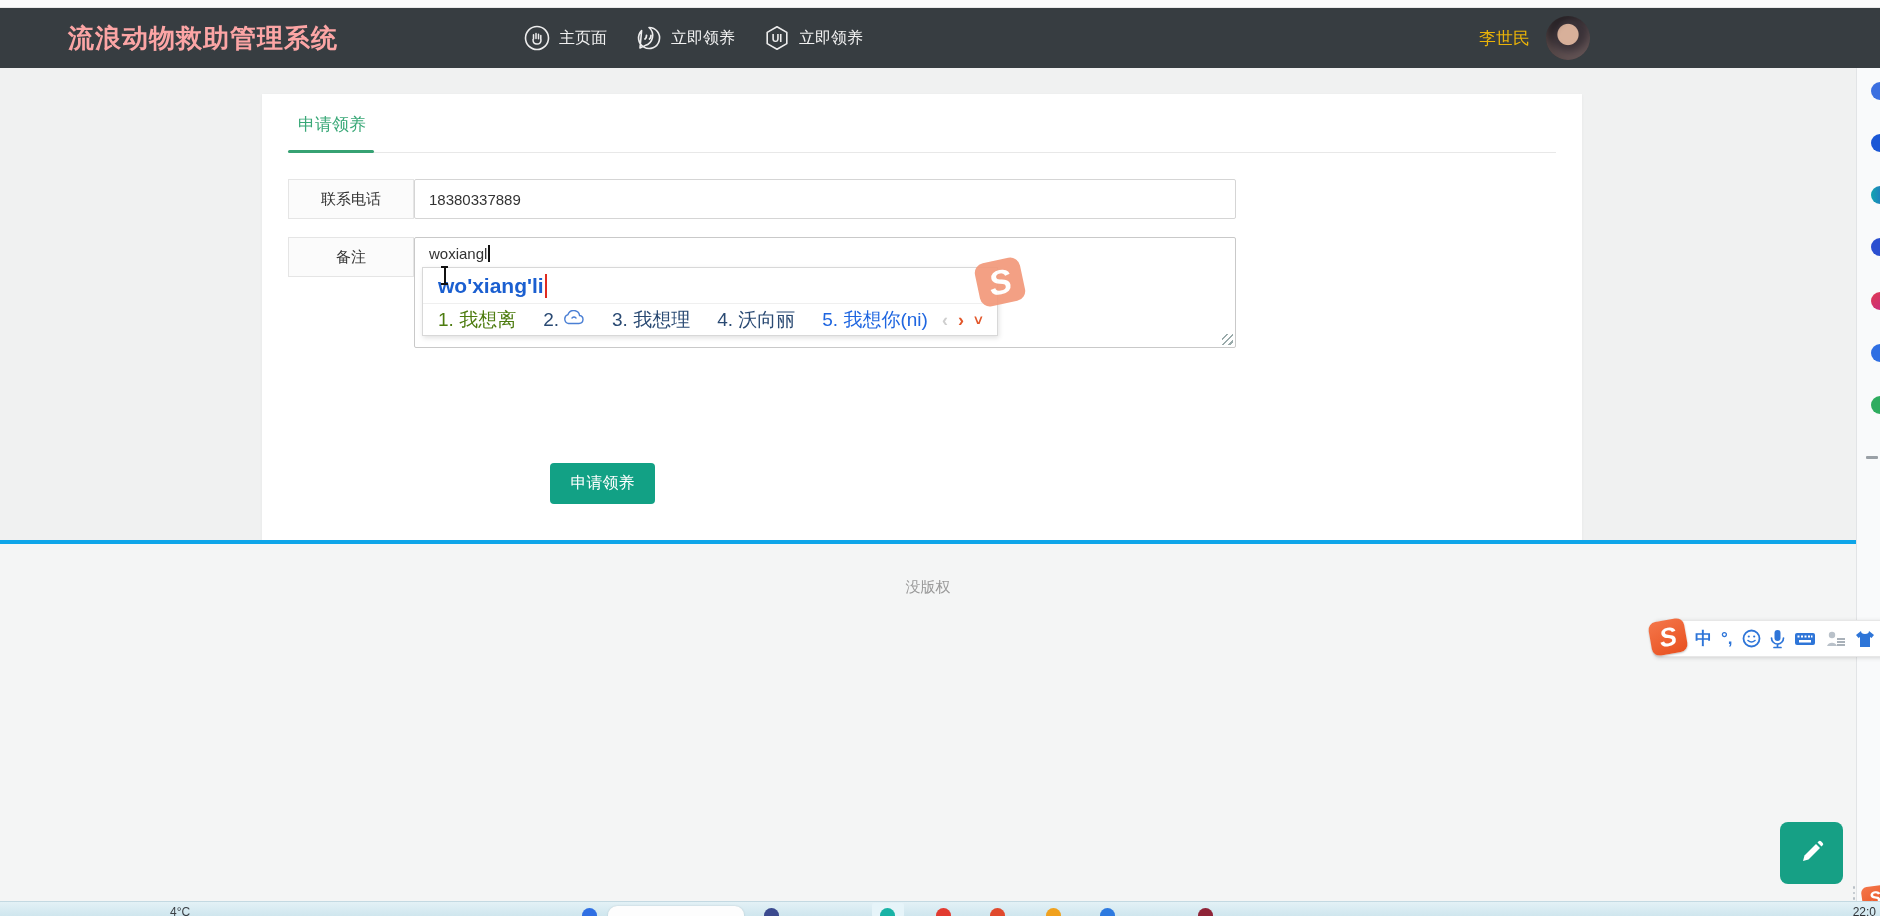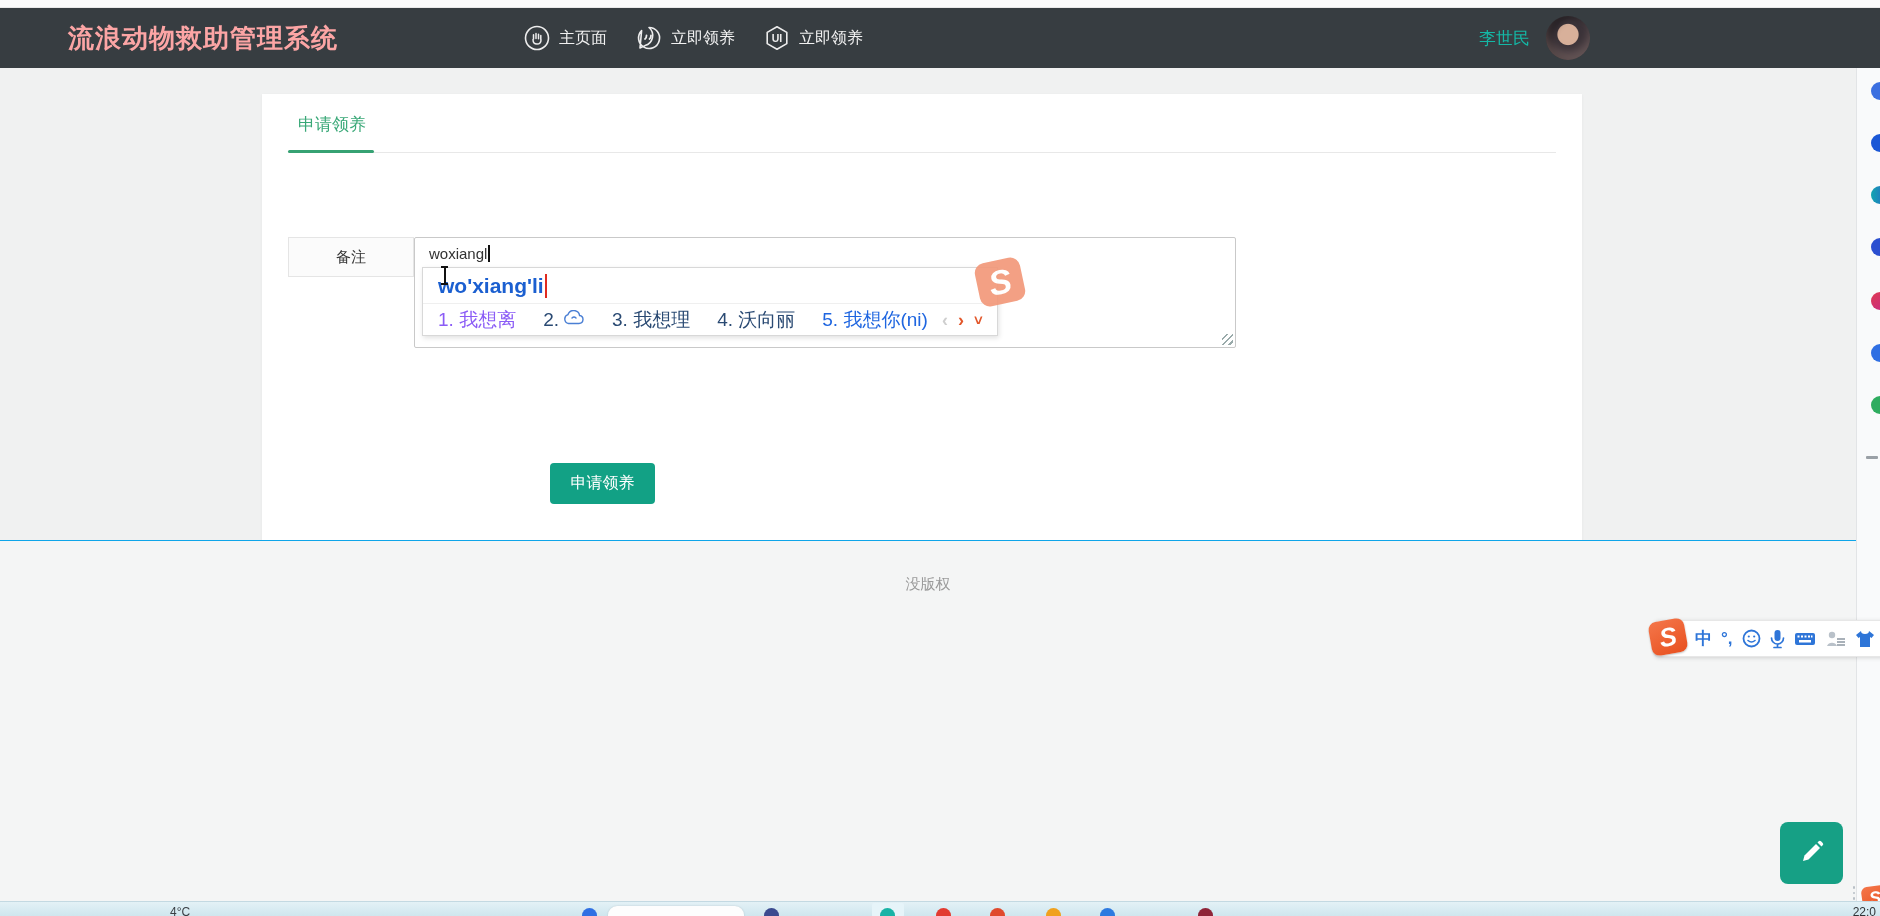--- a/index.html
+++ b/index.html
@@ -9,21 +9,21 @@
   
   .top-strip { position:absolute; left:0; top:0; width:1880px; height:8px; background:#fbfbfb; border-bottom:1px solid #e9e9e9; }
 
   
   .header { position:absolute; left:0; top:8px; width:1880px; height:60px; background:#373d41; display:flex; align-items:center; }
   .header-title { position:absolute; left:68px; top:0; height:60px; display:flex; align-items:center; color:#fca5a5; font-size:26px; font-weight:bold; letter-spacing:1px; }
   .nav { position:absolute; left:524px; top:0; height:60px; display:flex; align-items:center; gap:29px; }
   .nav-item { display:flex; align-items:center; gap:9px; color:#f0f0f0; font-size:16px; cursor:pointer; }
   .nav-item svg { display:block; }
   .user-area { position:absolute; right:290px; top:0; height:60px; display:flex; align-items:center; gap:16px; }
-  .user-name { color:#14b8a6; font-size:17px; }
+  .user-name { color:#eab308; font-size:17px; }
   .avatar { width:44px; height:44px; border-radius:50%;
     background: radial-gradient(circle at 50% 42%, #d8b09a 0 30%, #3a3238 33% 100%);
     box-shadow: inset 0 -8px 10px rgba(180,150,140,.35), inset 6px 2px 6px rgba(0,0,0,.35); }
 
   
   .main-bg { position:absolute; left:0; top:68px; width:1856px; height:472px; background:#f0f1f1; }
   .card { position:absolute; left:262px; top:94px; width:1320px; height:450px; background:#ffffff; box-shadow:0 1px 3px rgba(0,0,0,.05); }
   .tabbar { position:absolute; left:26px; top:0; right:26px; height:59px; border-bottom:1px solid #e8e8e8; }
   .tab-active { position:absolute; left:0; top:0; height:58px; padding:0 10px; display:flex; align-items:flex-end; padding-bottom:16px; color:#39a877; font-size:17px; cursor:pointer; }
   .tab-underline { position:absolute; left:0; bottom:-1px; width:86px; height:3px; background:#36a273; border-radius:2px; }
@@ -40,37 +40,37 @@
 
   .submit-btn { position:absolute; left:288px; top:369px; width:105px; height:41px; background:#12a185; color:#fff; border:none; border-radius:4px; font-size:16px; cursor:pointer; font-family:inherit; }
 
   
   .ime-popup { position:absolute; left:422px; top:267px; width:576px; height:69px; background:#fff; border:1px solid #d8d8d8; box-shadow:1px 2px 5px rgba(0,0,0,.12); z-index:50; }
   .ime-comp-row { height:36px; display:flex; align-items:center; padding-left:15px; border-bottom:1px solid #efefef; }
   .ime-comp { color:#1b5fd0; font-size:21px; font-weight:bold; }
   .ime-caret { display:inline-block; width:2px; height:24px; background:#e02b20; margin-left:1px; }
   .ime-cand-row { height:32px; display:flex; align-items:center; padding-left:15px; font-size:19px; }
   .cand { margin-right:27px; cursor:pointer; white-space:nowrap; }
-  .cand-1 { color:#8b5cf6; }
+  .cand-1 { color:#4d7c0f; }
   .cand-2 { color:#2a4a73; display:flex; align-items:center; gap:4px; }
   .cand-3, .cand-4 { color:#2a4a73; }
   .cand-5 { color:#1f66e0; margin-right:14px; }
   .ime-arrows { display:flex; align-items:center; gap:10px; font-size:18px; font-weight:bold; }
   .arrow-prev { color:#cfcfcf; cursor:default; }
   .arrow-next { color:#e2572b; cursor:pointer; }
   .arrow-more { color:#e2572b; cursor:pointer; font-size:15px; }
   .sogou-logo-lg { position:absolute; right:-26px; top:-8px; width:46px; height:44px; background:#f2997a; border-radius:10px; transform:rotate(-12deg); display:flex; align-items:center; justify-content:center; color:#fff; font-size:34px; font-weight:bold; font-style:italic; opacity:.92; }
 
   
   .ibeam { position:absolute; left:440px; top:266px; width:9px; height:21px; z-index:60; pointer-events:none; }
   .ibeam::before { content:""; position:absolute; left:4px; top:2px; width:1.5px; height:17px; background:#111; }
   .ibeam::after { content:""; position:absolute; left:1px; top:0; width:7px; height:2px; background:#111; box-shadow:0 17px 0 #111; }
 
   
-  .footer-area { position:absolute; left:0; top:540px; width:1856px; height:361px; background:#f4f5f5; border-top:1px solid #0ea5e9; }
+  .footer-area { position:absolute; left:0; top:540px; width:1856px; height:361px; background:#f4f5f5; border-top:4px solid #0ea5e9; }
   .copyright { position:absolute; left:0; top:34px; width:100%; text-align:center; color:#9a9a9a; font-size:15px; }
 
   
   .right-strip { position:absolute; right:0; top:68px; width:24px; height:833px; background:#f9fafb; border-left:1px solid #e2e4e6; }
   .edge-icon { position:absolute; right:-9px; width:18px; height:18px; border-radius:50%; }
   .edge-dash { position:absolute; right:2px; width:12px; height:3px; background:#9aa0a6; border-radius:1px; }
 
   
   .sogou-bar { position:absolute; left:1655px; top:620px; width:232px; height:37px; background:#ffffff; border:1px solid #e7e7e7; border-radius:4px; box-shadow:0 1px 4px rgba(0,0,0,.15); display:flex; align-items:center; z-index:40; }
   .sogou-logo { width:36px; height:34px; margin-left:-6px; margin-top:-4px; background:linear-gradient(160deg,#f4764a,#e8501f); border-radius:8px; transform:rotate(-10deg); display:flex; align-items:center; justify-content:center; color:#fff; font-size:26px; font-weight:bold; font-style:italic; box-shadow:0 1px 2px rgba(0,0,0,.25); }
@@ -139,20 +139,24 @@
 <div class="main-bg"></div>
 
 <div class="card">
   <div class="tabbar">
     <div class="tab-active">
       <span>申请领养</span>
       <div class="tab-underline"></div>
     </div>
   </div>
 
+  <div class="form-row row-phone">
+    <div class="field-label">联系电话</div>
+    <input class="field-input" type="text" value="18380337889" style="">
+  </div>
 
   <div class="form-row row-remark">
     <div class="field-label">备注</div>
     <div class="field-textarea">
       <span>woxiangl</span><span class="text-caret"></span>
       <div class="resize-handle"></div>
     </div>
   </div>
 
   <button class="submit-btn">申请领养</button>

